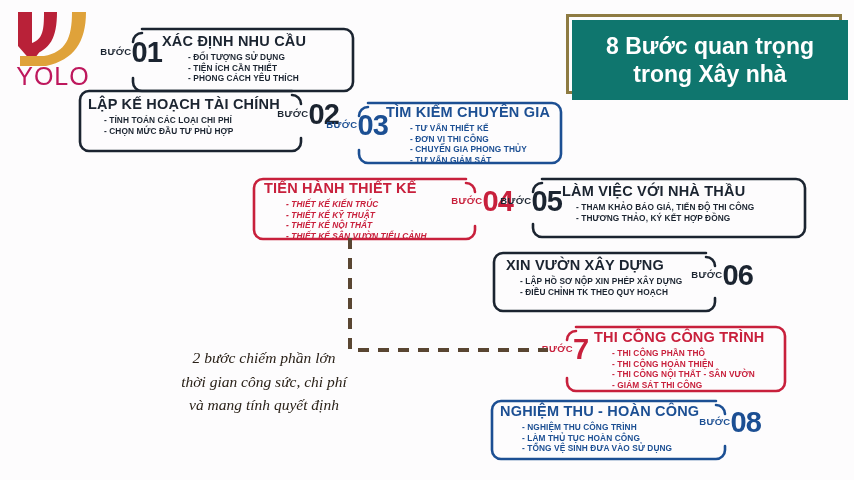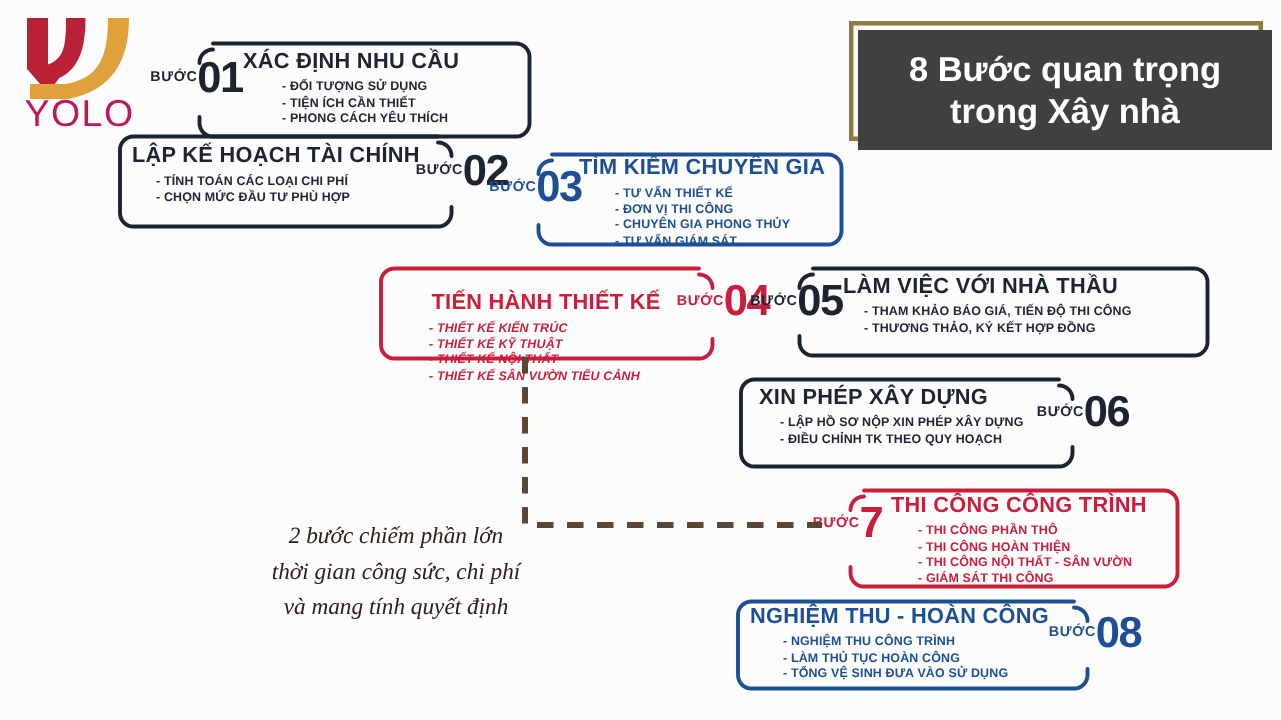--- a/index.html
+++ b/index.html
@@ -25,21 +25,21 @@
 
   
   .banner-frame{
     position:absolute;left:566px;top:14px;width:276px;height:80px;
     border:3px solid #8e7b42;
     background:#fdfcfd;
     box-sizing:border-box;
   }
   .banner{
     position:absolute;left:572px;top:20px;width:276px;height:80px;
-    background:#404040;
+    background:#0f766e;
     box-sizing:border-box;
     display:flex;flex-direction:column;
     align-items:center;justify-content:center;
     color:#ffffff;
     line-height:1.22;
     padding:2px 6px;
   }
   .banner-line{font-size:23px;font-weight:bold;white-space:nowrap;}
 
   
@@ -177,21 +177,21 @@
   </div>
 
   <div class="step c-red" style="left:250px;top:176px;width:250px;height:66px;">
     <div class="bracket">
       <svg viewBox="0 0 250 66" preserveAspectRatio="none">
         <path d="M216 3 H13 a9 9 0 0 0 -9 9 V54 a9 9 0 0 0 9 9 H216 a9 9 0 0 0 9 -9 V50" fill="none" stroke="#c8203c" stroke-width="2.6" stroke-linecap="round"></path>
         <path d="M225 16 a9 9 0 0 0 -9 -9" fill="none" stroke="#c8203c" stroke-width="2.6" stroke-linecap="round"></path>
       </svg>
     </div>
     <div class="body" style="left:14px;top:5px;">
-      <div class="title" style="text-align:center;width:200px;margin-top:14px;">TIẾN HÀNH THIẾT KẾ</div>
+      <div class="title" style="text-align:left;width:200px;">TIẾN HÀNH THIẾT KẾ</div>
       <ul class="bullets" style="padding-left:22px;font-style:italic;">
         <li>- THIẾT KẾ KIẾN TRÚC</li>
         <li>- THIẾT KẾ KỸ THUẬT</li>
         <li>- THIẾT KẾ NỘI THẤT</li>
         <li>- THIẾT KẾ SÂN VƯỜN TIỂU CẢNH</li>
       </ul>
     </div>
     <div class="num" style="right:-6px;top:11px;width:48px;">
       <span class="lbl">BƯỚC</span>
       <span class="dig">04</span>
@@ -219,21 +219,21 @@
   </div>
 
   <div class="step c-black" style="left:490px;top:250px;width:250px;height:64px;">
     <div class="bracket">
       <svg viewBox="0 0 250 64" preserveAspectRatio="none">
         <path d="M216 3 H13 a9 9 0 0 0 -9 9 V52 a9 9 0 0 0 9 9 H216 a9 9 0 0 0 9 -9 V48" fill="none" stroke="#1b2430" stroke-width="2.6" stroke-linecap="round"></path>
         <path d="M225 16 a9 9 0 0 0 -9 -9" fill="none" stroke="#1b2430" stroke-width="2.6" stroke-linecap="round"></path>
       </svg>
     </div>
     <div class="body" style="left:16px;top:8px;">
-      <div class="title">XIN PHÉP XÂY DỰNG</div>
+      <div class="title">XIN VƯỜN XÂY DỰNG</div>
       <ul class="bullets" style="padding-left:14px;">
         <li>- LẬP HỒ SƠ NỘP XIN PHÉP XÂY DỰNG</li>
         <li>- ĐIỀU CHỈNH TK THEO QUY HOẠCH</li>
       </ul>
     </div>
     <div class="num" style="right:-6px;top:11px;width:48px;">
       <span class="lbl">BƯỚC</span>
       <span class="dig">06</span>
     </div>
   </div>

